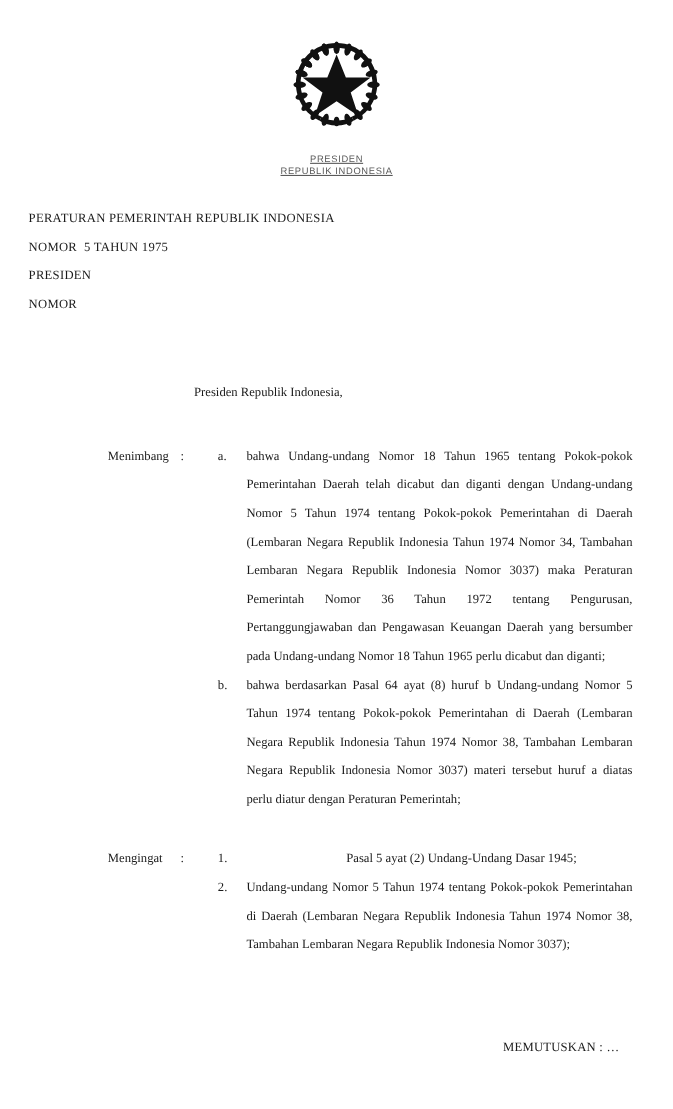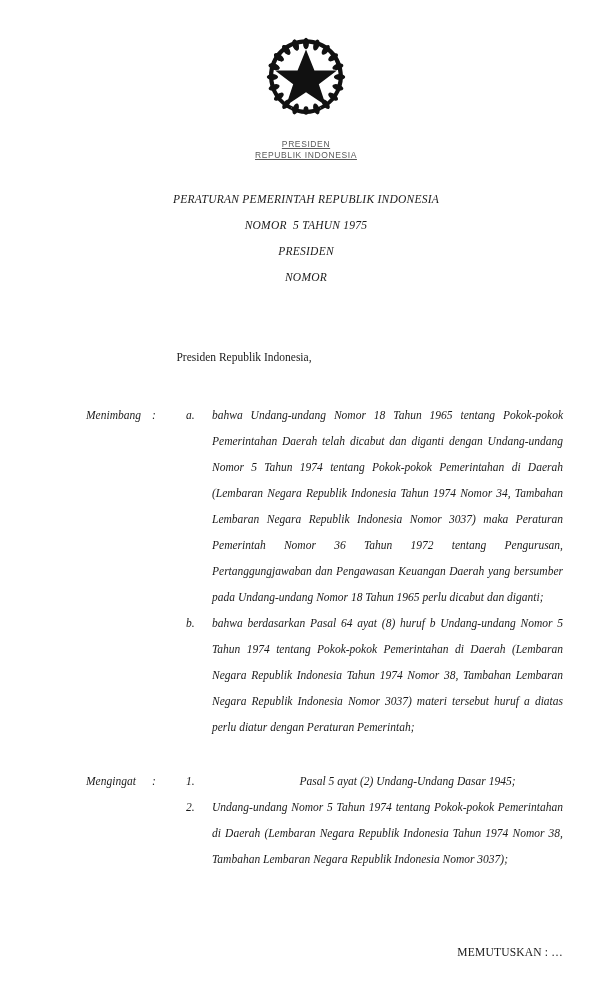--- a/index.html
+++ b/index.html
@@ -40,22 +40,20 @@
     text-decoration: underline;
   }
   #emblem-caption div { white-space: nowrap; }
 
   
   #title-block {
     position: absolute;
     top: 186px;
     left: 26px;
     width: 560px;
-    text-align: center;
-    font-style: italic;
   }
   #title-block .tline {
     font-size: 11.5px;
     line-height: 26px;
     letter-spacing: 0.25px;
     white-space: pre;
   }
 
   
   #opening-line {
@@ -64,23 +62,22 @@
     left: 0;
     width: 488px;
     text-align: center;
     font-size: 11.5px;
     line-height: 18px;
   }
 
   
   .clause-section {
     position: absolute;
-    left: 86px;
+    left: 98px;
     width: 477px;
-    font-style: italic;
   }
   #menimbang-section { top: 402px; }
   #mengingat-section { top: 768px; }
 
   .clause-row {
     display: flex;
     align-items: flex-start;
   }
   .clause-label {
     width: 66px;

